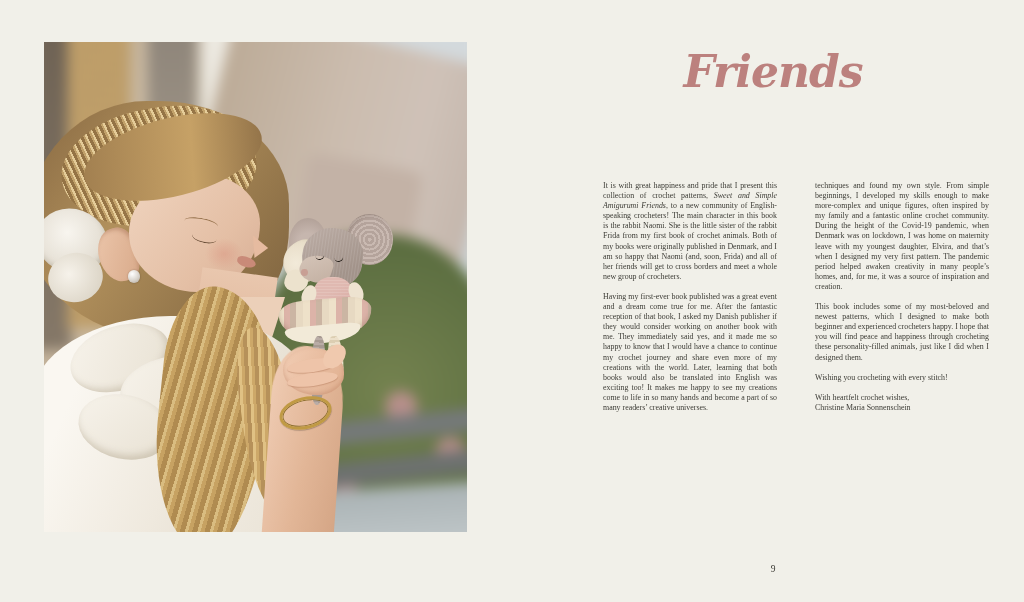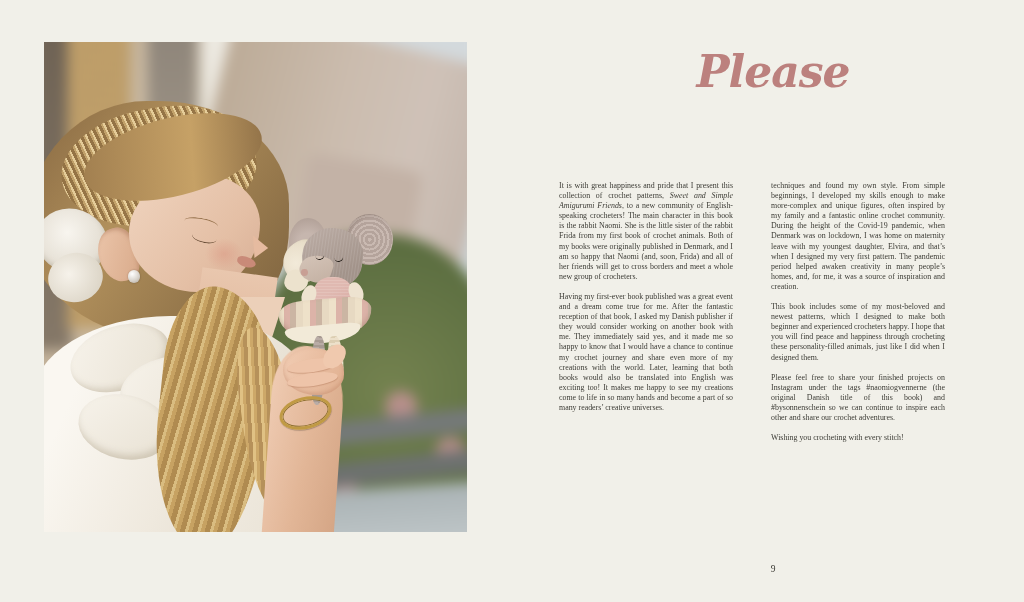--- a/index.html
+++ b/index.html
@@ -108,21 +108,21 @@
   .finger{width:12%;height:2.6%;border-radius:50%;background:#eec4a9;box-shadow:0 1px 1px rgba(160,100,70,.35);}
   .fg1{left:57.5%;top:64.6%;transform:rotate(-8deg);} .fg2{left:57.5%;top:67.6%;transform:rotate(-8deg);}
   .thumb{left:66.5%;top:61.5%;width:4.5%;height:5.5%;border-radius:50%;background:#f0c9ae;transform:rotate(40deg);}
   .bangle{left:55.5%;top:72.5%;width:12.5%;height:6.5%;border-radius:50%;border:3px solid #c09a44;box-sizing:border-box;
           transform:rotate(-14deg);box-shadow:inset 0 0 0 1px #8c6f2e,0 1px 1px rgba(0,0,0,.25);}
 
   
   .title{position:absolute;left:580px;top:50px;width:386px;text-align:center;
          font-family:"DejaVu Serif",serif;font-style:italic;font-weight:bold;
          font-size:44px;line-height:1;color:#bc817e;letter-spacing:-1px;}
-  .cols{position:absolute;left:559px;top:181px;width:386px;display:flex;gap:38px;}
+  .cols{position:absolute;left:603px;top:181px;width:386px;display:flex;gap:38px;}
   .col{width:181px;font-size:7.9px;line-height:10.1px;color:#3c3b35;text-align:justify;}
   .col p{margin:0 0 10px 0;}
   .col p.sig{white-space:pre-line;text-align:left;}
   .pagenum{position:absolute;left:580px;top:564px;width:386px;text-align:center;
            font-size:9.5px;color:#3c3b35;}
 </style>
 </head>
 <body>
 
 <div class="canvas">
@@ -192,30 +192,31 @@
       <div class="m-leg m-leg-r"></div>
     </div>
 
     <div class="hand"></div>
     <div class="finger fg1"></div>
     <div class="finger fg2"></div>
     <div class="thumb"></div>
     <div class="bangle"></div>
   </div>
 
-  <div class="title">Please</div>
+  <div class="title">Friends</div>
 
   <div class="cols">
     <div class="col">
       <p><span>It is with great happiness and pride that I present this collection of crochet patterns, </span><em>Sweet and Simple Amigurumi Friends</em><span>, to a new community of English-speaking crocheters! The main character in this book is the rabbit Naomi. She is the little sister of the rabbit Frida from my first book of crochet animals. Both of my books were originally published in Denmark, and I am so happy that Naomi (and, soon, Frida) and all of her friends will get to cross borders and meet a whole new group of crocheters.</span></p>
       <p>Having my first-ever book published was a great event and a dream come true for me. After the fantastic reception of that book, I asked my Danish publisher if they would consider working on another book with me. They immediately said yes, and it made me so happy to know that I would have a chance to continue my crochet journey and share even more of my creations with the world. Later, learning that both books would also be translated into English was exciting too! It makes me happy to see my creations come to life in so many hands and become a part of so many readers’ creative universes.</p>
     </div>
     <div class="col">
       <p>techniques and found my own style. From simple beginnings, I developed my skills enough to make more-complex and unique figures, often inspired by my family and a fantastic online crochet community. During the height of the Covid-19 pandemic, when Denmark was on lockdown, I was home on maternity leave with my youngest daughter, Elvira, and that’s when I designed my very first pattern. The pandemic period helped awaken creativity in many people’s homes, and, for me, it was a source of inspiration and creation.</p>
       <p>This book includes some of my most-beloved and newest patterns, which I designed to make both beginner and experienced crocheters happy. I hope that you will find peace and happiness through crocheting these personality-filled animals, just like I did when I designed them.</p>
-      <p>Please feel free to share your finished projects on Instagram under the tags #naomiogvennerne (the original Danish title of this book) and #bysonnenschein so we can continue to inspire each other and share our crochet adventures.</p>
       <p>Wishing you crocheting with every stitch!</p>
+      <p class="sig">With heartfelt crochet wishes,
+Christine Maria Sonnenschein</p>
     </div>
   </div>
 
   <div class="pagenum">9</div>
 
 </div>
 
 </body></html>

